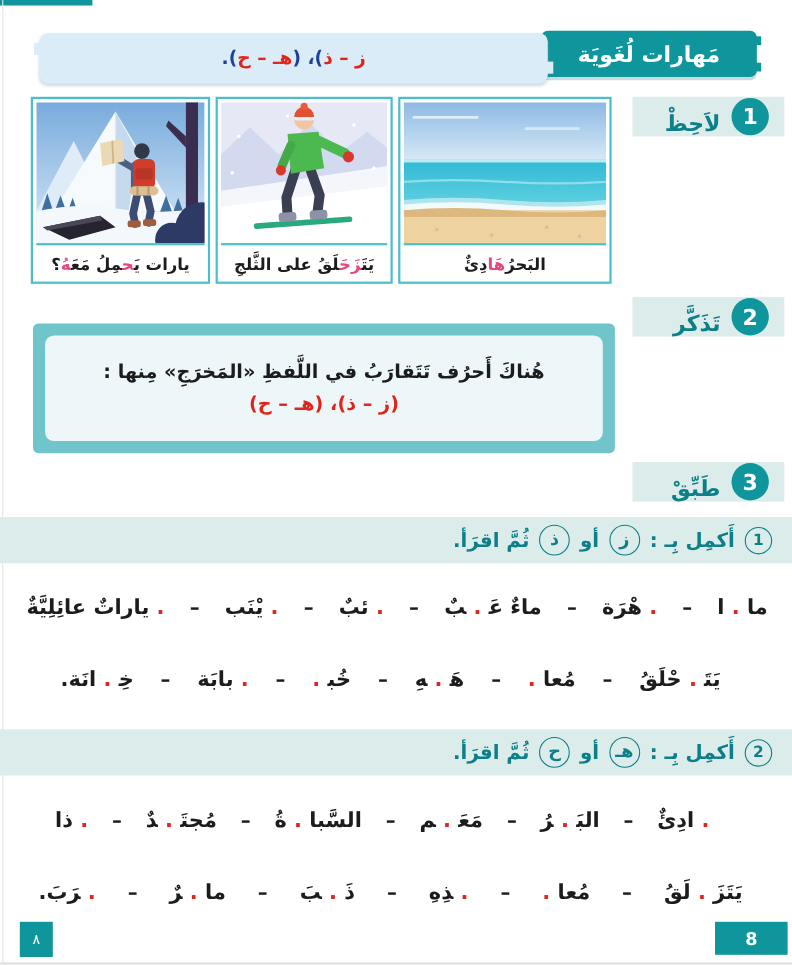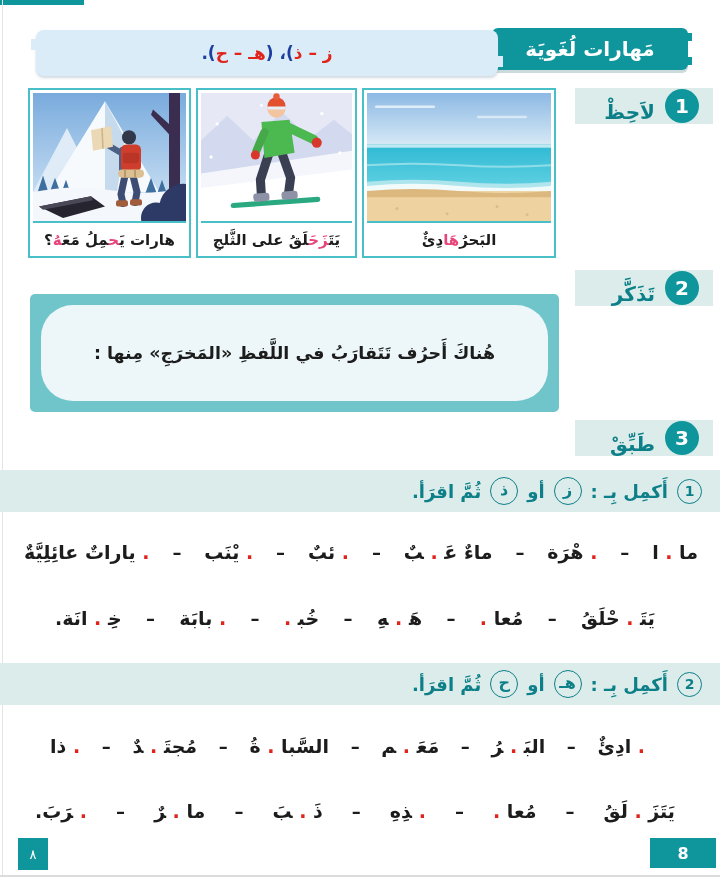--- a/index.html
+++ b/index.html
@@ -28,21 +28,21 @@
   .sec-label{color:var(--tealdark,#0c7f88);font-weight:bold;font-size:20px;margin-top:12px;}
 
   .card{position:absolute;top:88px;background:#fff;border:2px solid var(--cardborder,#49bfc8);
         padding:3px;box-sizing:border-box;height:170px;}
   .card svg{display:block;width:100%;height:128px;}
   .caption{height:29px;border-top:2px solid var(--cardborder,#49bfc8);display:flex;align-items:center;
         justify-content:center;direction:rtl;font-weight:bold;font-size:15px;color:var(--ink,#1c1c1c);padding-top:2px;}
 
   .rule-box{position:absolute;left:30px;top:294px;width:529px;height:118px;background:var(--boxteal,#6fc5ca);
         border-radius:5px;padding:11px;box-sizing:border-box;}
-  .rule-inner{width:100%;height:100%;background:var(--boxbg,#edf7f9);border-radius:32px;display:flex;
+  .rule-inner{width:100%;height:100%;background:var(--boxbg,#edf7f9);border-radius:8px;display:flex;
         flex-direction:column;align-items:center;justify-content:center;gap:9px;direction:rtl;}
   .rule-line1{font-weight:bold;font-size:17.5px;color:var(--ink,#1c1c1c);}
   .rule-line2{font-weight:bold;font-size:17.5px;color:var(--red,#e0241c);}
 
   .ex-strip{position:absolute;left:0;width:720px;height:42px;background:var(--stripbg,#dcecea);
         display:flex;direction:rtl;align-items:center;gap:9px;padding-right:18px;box-sizing:border-box;
         color:var(--tealdark,#0c7f88);font-weight:bold;font-size:18px;}
   .circ-num{width:25px;height:25px;border:1.6px solid var(--tealdark,#0c7f88);border-radius:50%;
         display:flex;align-items:center;justify-content:center;font-size:14px;flex:none;box-sizing:border-box;}
   .circ-letter{width:28px;height:28px;border:1.6px solid var(--tealdark,#0c7f88);border-radius:50%;
@@ -134,21 +134,21 @@
       <path d="M88,58 L74,50" stroke="#4c5f85" stroke-width="6" stroke-linecap="round"></path>
       <rect x="88" y="50" width="20" height="26" rx="5" fill="#cf3e2c"></rect>
       <rect x="90" y="58" width="16" height="10" rx="3" fill="#b93526"></rect>
       <rect x="85" y="74" width="26" height="8" rx="4" fill="#dcc093"></rect>
       <path d="M92,74 L92,82 M102,74 L102,82" stroke="#b99b6b" stroke-width="2"></path>
       <circle cx="96" cy="43" r="7" fill="#31384a"></circle>
       <path d="M58,36 L78,32 L80,52 L60,56 Z" fill="#ead9b4"></path>
       <path d="M69,34 L70,54" stroke="#cdb488" stroke-width="1.5"></path>
     </svg>
     <div class="caption">
-        <span class="seg seg-k">هارات يَ‍</span>
+        <span class="seg seg-k">يارات يَ‍</span>
         <span class="seg seg-p">‍ح‍</span>
         <span class="seg seg-k">‍مِلُ مَعَ‍</span>
         <span class="seg seg-p">‍هُ</span>
         <span class="seg seg-k"> ؟</span>
       </div>
   </div>
 
   <div class="card" style="left:196px;width:161px">
     <svg viewBox="0 0 150 124" preserveAspectRatio="none">
       <rect width="150" height="124" fill="#e6e9f5"></rect>
@@ -216,20 +216,21 @@
     <div class="caption">
         <span class="seg seg-k">البَحرُ </span>
         <span class="seg seg-p">هَا</span>
         <span class="seg seg-k">دِئٌ</span>
       </div>
   </div>
 
   <div class="rule-box">
     <div class="rule-inner">
       <div class="rule-line1">هُناكَ أَحرُف تَتَقارَبُ في اللَّفظِ «المَخرَجِ» مِنها :</div>
+      <div class="rule-line2">(ز – ذ)، (هـ – ح)</div>
     </div>
   </div>
 
   <div class="ex-strip" style="top:470px">
     <span class="circ-num">1</span>
     <span>أَكمِل بِـ :</span>
     <span class="circ-letter">ز</span>
     <span>أو</span>
     <span class="circ-letter">ذ</span>
     <span>ثُمَّ اقرَأ.</span>

